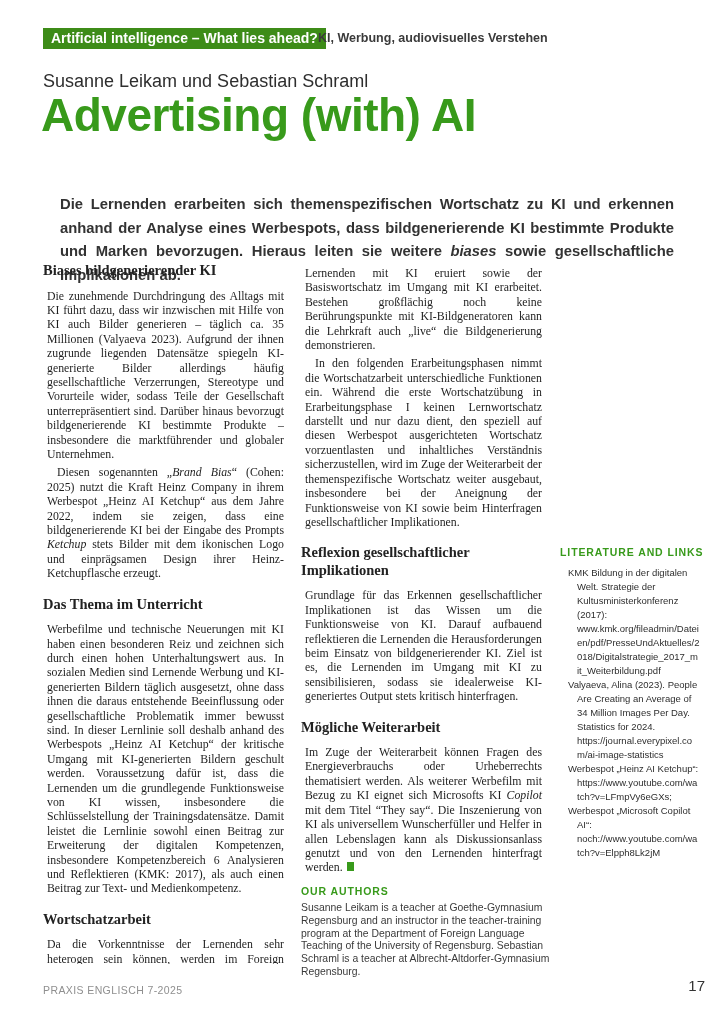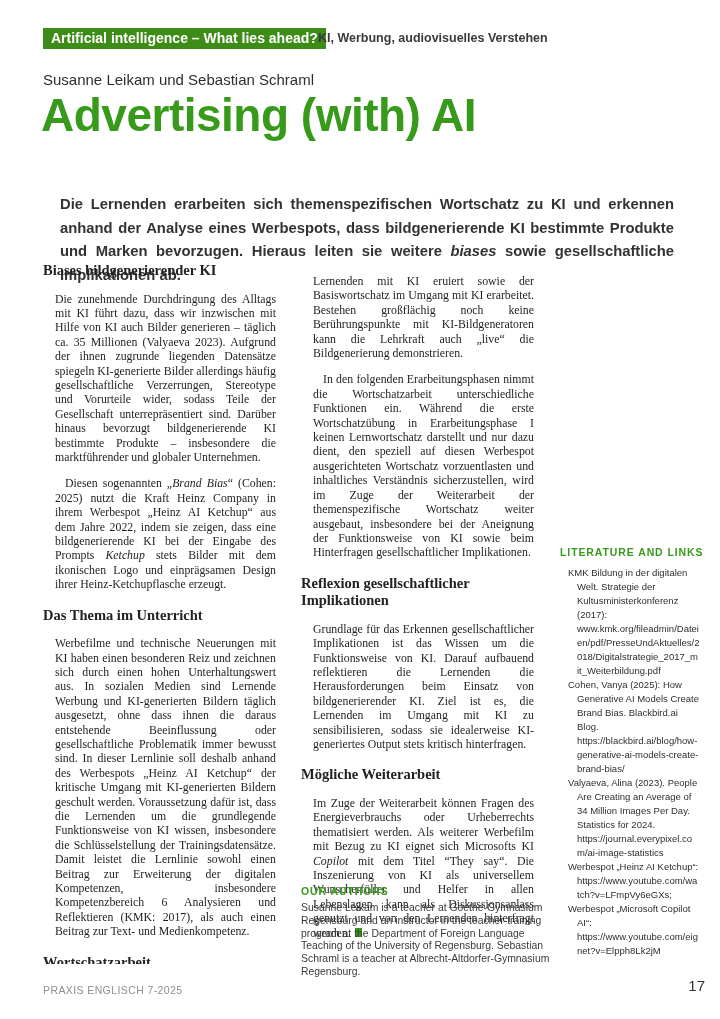--- a/index.html
+++ b/index.html
@@ -12,21 +12,21 @@
     font-family:"Liberation Sans",sans-serif;color:#1c1c1c;overflow:hidden;
   }
   .badge{
     position:absolute;left:43px;top:28px;background:var(--badge);color:#fff;
     font-weight:bold;font-size:14px;line-height:21px;padding:0 8px;white-space:nowrap;
   }
   .topic{
     position:absolute;left:318px;top:28px;font-weight:bold;font-size:12.5px;
     line-height:21px;color:#3a3a3a;white-space:nowrap;
   }
-  .byline{position:absolute;left:43px;top:71px;font-size:15px;color:#2e2e2e;}
+  .byline{position:absolute;left:43px;top:71px;font-size:18px;color:#2e2e2e;}
   .title{
     position:absolute;left:41px;top:88px;margin:0;font-size:46px;font-weight:bold;
     color:var(--accent);letter-spacing:-0.5px;white-space:nowrap;
   }
   .intro{
     position:absolute;left:43px;top:176px;width:614px;font-size:14.8px;
     line-height:23.5px;font-weight:bold;color:#333;text-align:justify;margin:17px;
     hyphens:auto;-webkit-hyphens:auto;
   }
   .intro em{font-style:italic;}
@@ -35,21 +35,21 @@
     text-align:justify;font-family:"Liberation Serif",serif;font-size:11.8px;
     line-height:14.4px;color:#1e1e1e;hyphens:auto;-webkit-hyphens:auto;
   }
   .col1{left:43px;}
   .col2{left:301px;}
   .col-heading{
     font-family:Liberation Serif, serif;font-weight:bold;font-size:14.5px;
     line-height:17.5px;color:#222;margin:0 0 9px 0;text-align:left;hyphens:none;
   }
   .col-heading.not-first{margin-top:15px;}
-  p.body-p{margin:12px;}
+  p.body-p{margin:4px;}
   p.body-p.indent{text-indent:10px;}
   .end-marker{
     display:inline-block;width:7px;height:9px;background:var(--accent);
     margin-left:4px;
   }
   .authors{position:absolute;left:301px;top:885px;width:252px;}
   .mini-heading{
     color:var(--accent);font-weight:bold;font-size:10.5px;letter-spacing:0.9px;
     margin:0 0 5px 0;
   }
@@ -97,21 +97,20 @@
 
 <div class="authors">
   <h4 class="mini-heading">OUR AUTHORS</h4>
   <p class="authors-text">Susanne Leikam is a teacher at Goethe-Gymnasium Regensburg and an instructor in the teacher-training program at the Department of Foreign Language Teaching of the University of Regensburg. Sebastian Schraml is a teacher at Albrecht-Altdorfer-Gymnasium Regensburg.</p>
 </div>
 
 <div class="sidebar">
   <h4 class="mini-heading">LITERATURE AND LINKS</h4>
   <ul class="sidebar-list">
       <li>KMK Bildung in der digitalen Welt. Strategie der Kultusministerkonferenz (2017): www.kmk.org/fileadmin/Dateien/pdf/PresseUndAktuelles/2018/Digitalstrategie_2017_mit_Weiterbildung.pdf</li>
-      <li>Cohen, Vanya (2025): How Generative AI Models Create Brand Bias. Blackbird.ai Blog. https://blackbird.ai/blog/how-generative-ai-models-create-brand-bias/</li>
       <li>Valyaeva, Alina (2023). People Are Creating an Average of 34 Million Images Per Day. Statistics for 2024. https://journal.everypixel.com/ai-image-statistics</li>
       <li>Werbespot „Heinz AI Ketchup“: https://www.youtube.com/watch?v=LFmpVy6eGXs;</li>
-      <li>Werbespot „Microsoft Copilot AI“: https://www.youtube.com/eignet?v=Elpph8Lk2jM</li>
+      <li>Werbespot „Microsoft Copilot AI“: noch://www.youtube.com/watch?v=Elpph8Lk2jM</li>
     </ul>
 </div>
 
 <div class="footer-journal">PRAXIS ENGLISCH 7-2025</div>
 <div class="page-number">17</div>
 
 </body></html>

